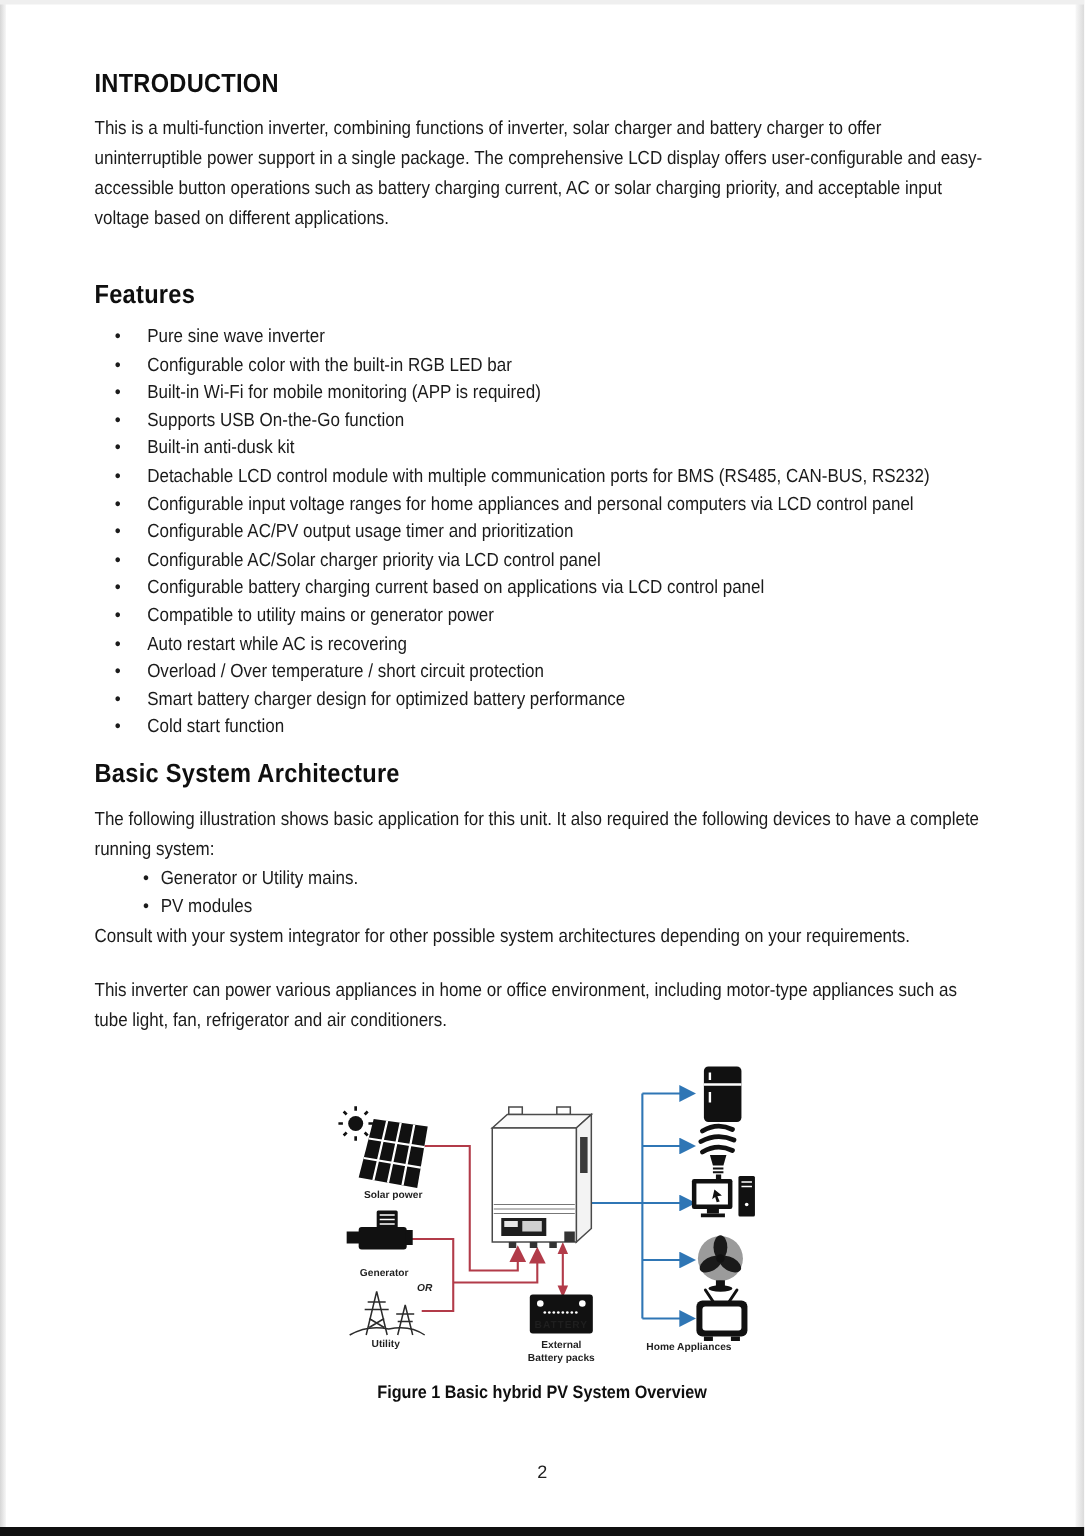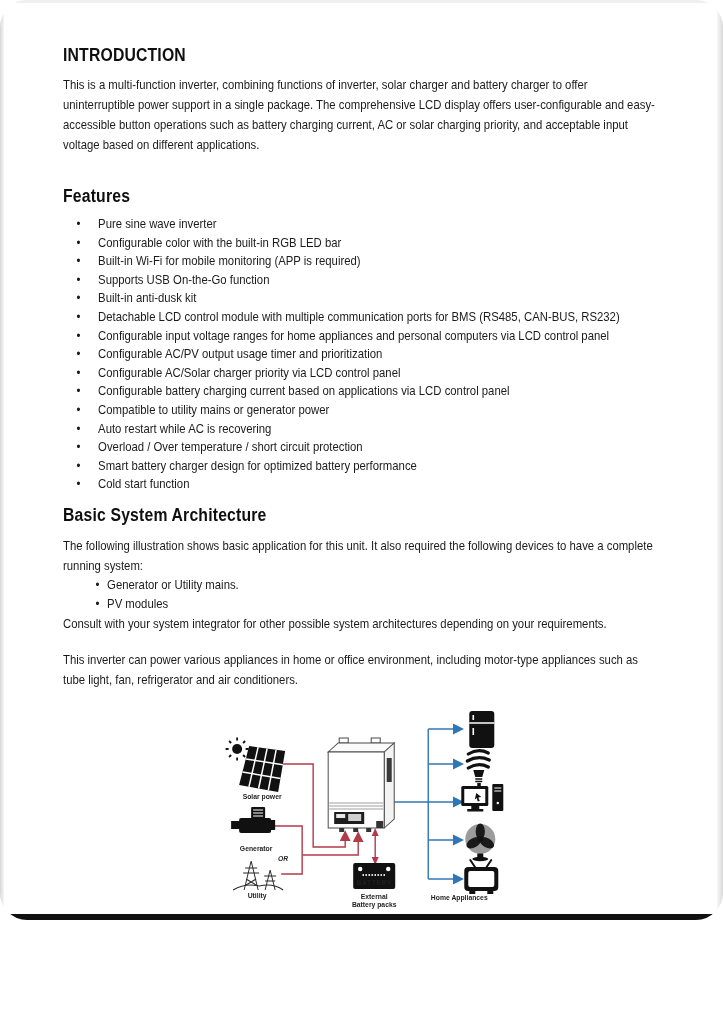--- a/index.html
+++ b/index.html
@@ -1,18 +1,18 @@
 <!DOCTYPE html>
 <html><head>
 <meta charset="utf-8">
 <style>
   html,body { margin:0; padding:0; background:#ffffff; }
   .page {
-    position:relative; width:723px; height:920px; background:#fff; overflow:hidden;
-    font-family:"Liberation Sans","DejaVu Sans",sans-serif; color:#1b1b1b;border-radius:27px;
+    position:relative; width:723px; height:1024px; background:#fff; overflow:hidden;
+    font-family:"Liberation Sans","DejaVu Sans",sans-serif; color:#1b1b1b;
   }
   .edge-left   { position:absolute; left:0; top:0; bottom:0; width:4px;
                  background:linear-gradient(90deg,#d6d6d6,#f7f7f7); }
   .edge-right  { position:absolute; right:0; top:0; bottom:0; width:6px;
                  background:linear-gradient(270deg,#d9d9d9,#f8f8f8); }
   .edge-top    { position:absolute; left:0; right:0; top:0; height:3px; background:#efefef; }
   .edge-bottom { position:absolute; left:0; right:0; bottom:0; height:6px; background:#101010; }
 
   .content { position:absolute; left:63px; top:44px; width:663px;
              transform:scaleX(0.9); transform-origin:0 0; }

